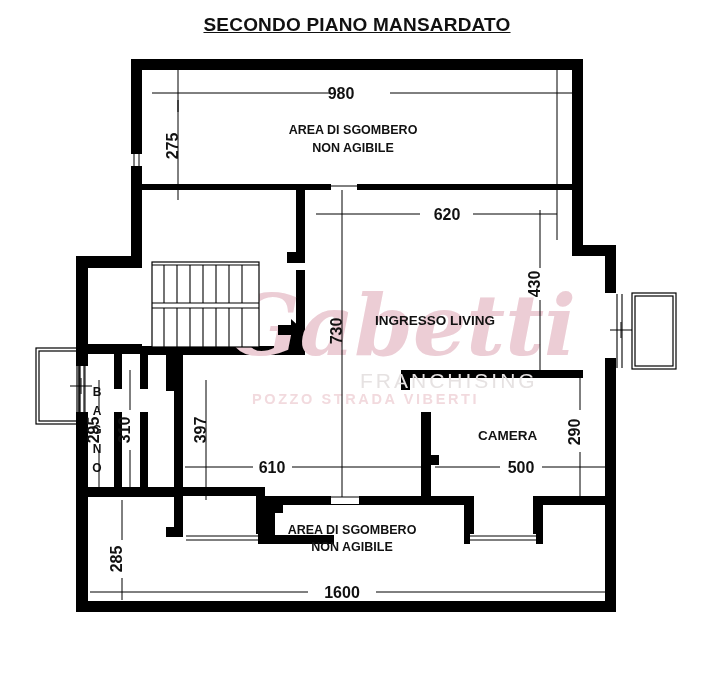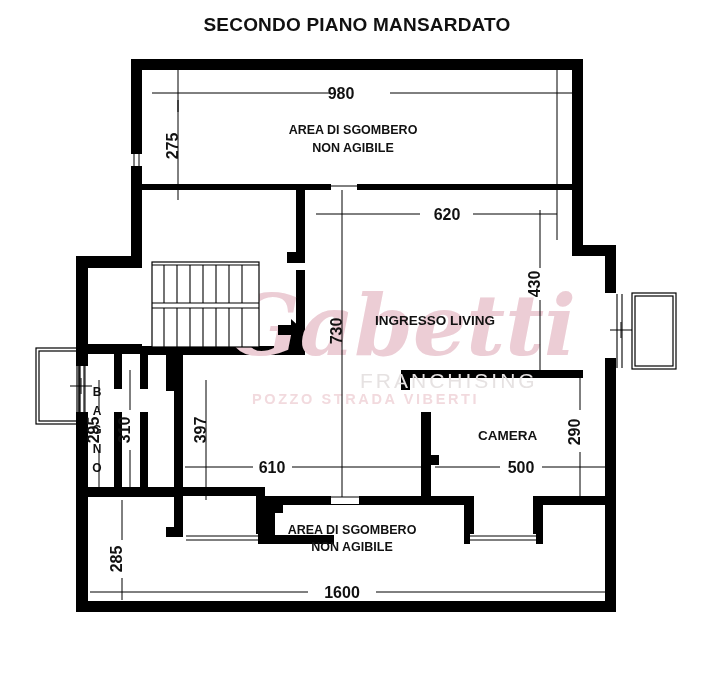--- a/index.html
+++ b/index.html
@@ -24,20 +24,21 @@
     position: absolute;
     top: 14px;
     left: 0;
     width: 714px;
     text-align: center;
     font-size: 19px;
     font-weight: bold;
     letter-spacing: 0.2px;
     color: #111111;
     font-family: "Liberation Sans", sans-serif;
+    text-decoration: underline;
   }
   svg.floorplan {
     position: absolute;
     top: 0;
     left: 0;
   }
   .wall { fill: #000000; }
   .thinline { stroke: #000000; stroke-width: 1.1; fill: none; }
   .openingline { stroke: #000000; stroke-width: 1; fill: none; }
   .dimline { stroke: #000000; stroke-width: 1; fill: none; }

